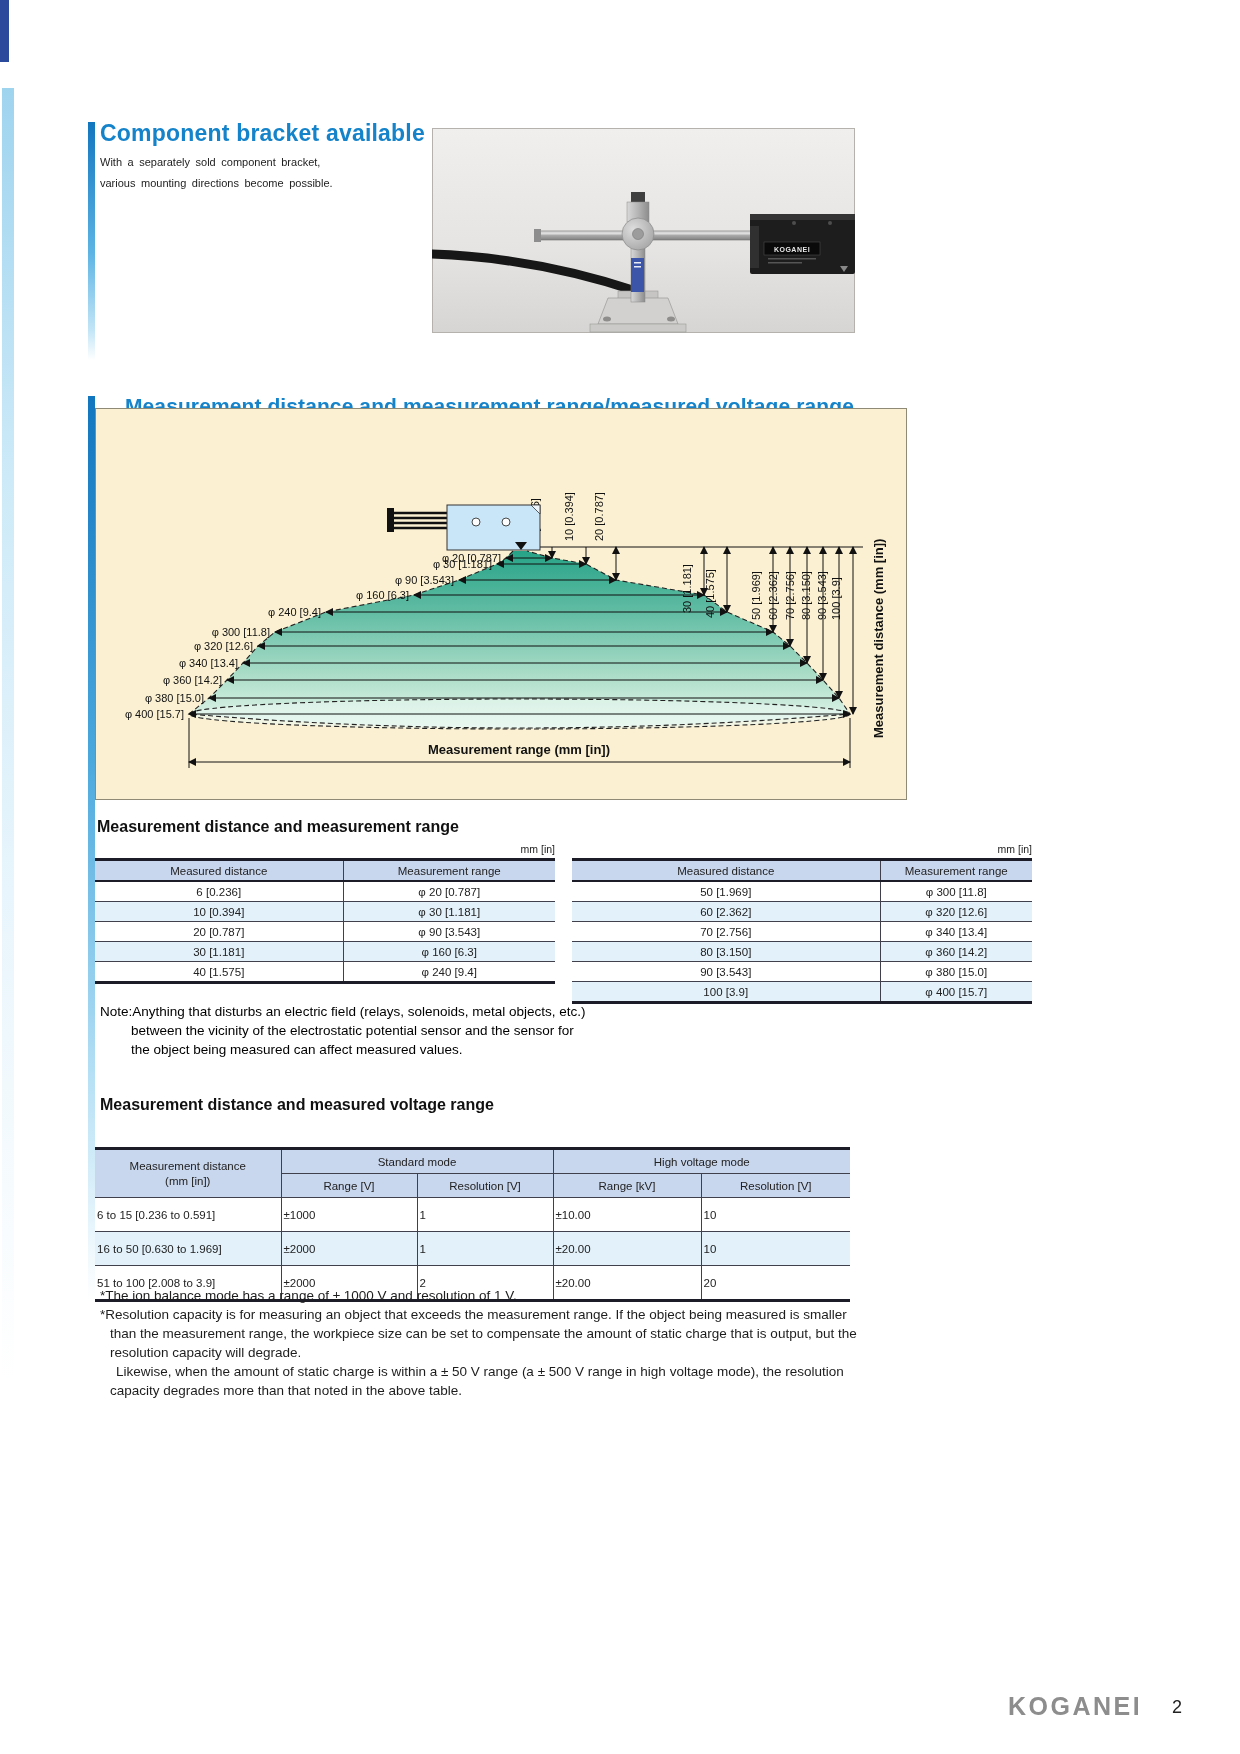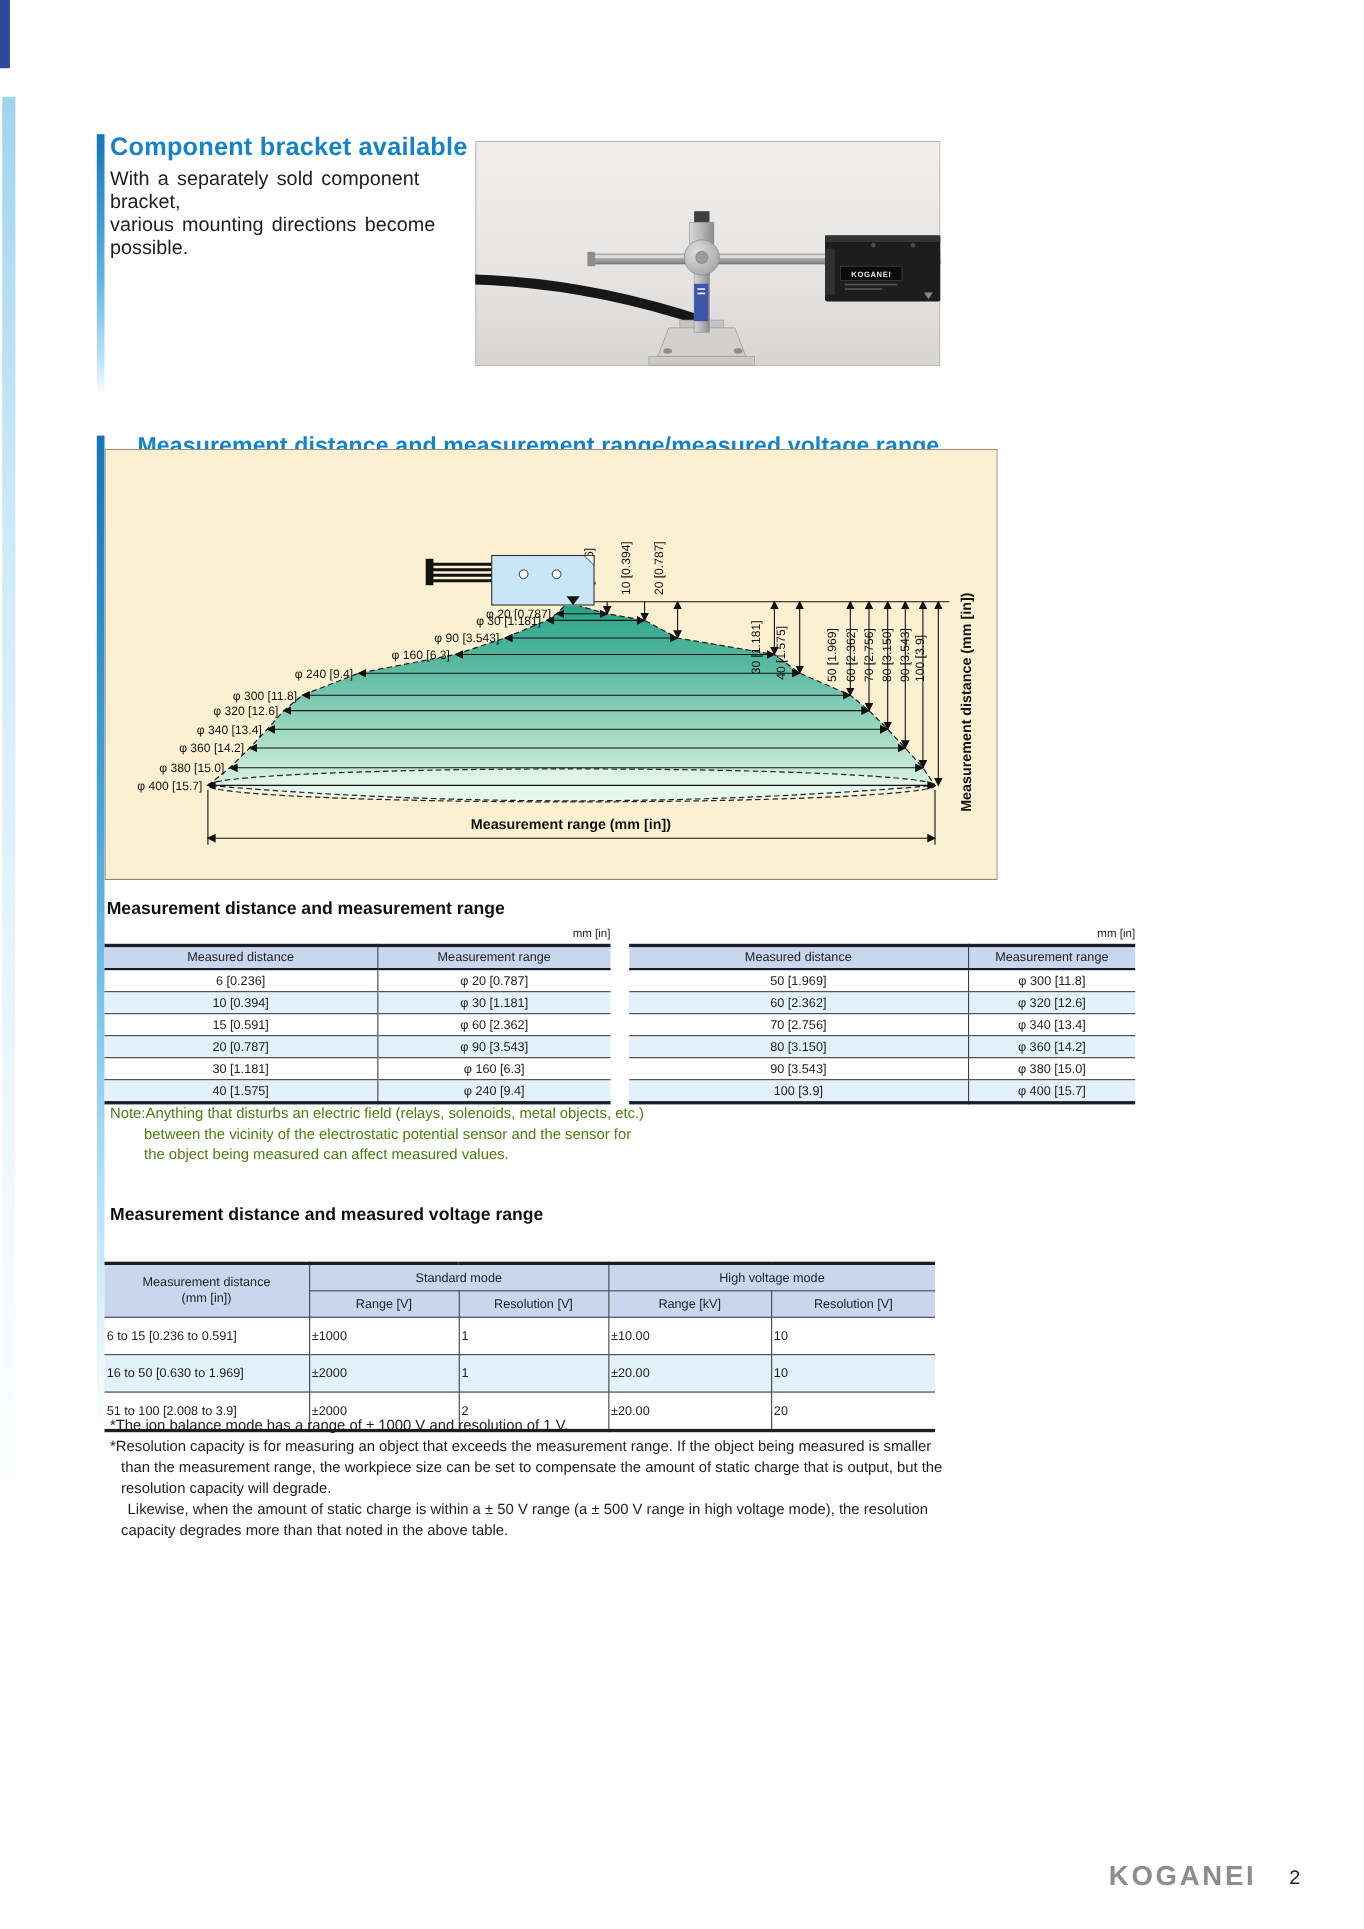--- a/index.html
+++ b/index.html
@@ -9,21 +9,21 @@
 
   .corner-bar{left:0;top:0;width:9px;height:62px;background:#2c4a9c;}
   .edge-strip{left:2px;top:88px;width:12px;height:1292px;
     background:linear-gradient(180deg,#9fd4ef 0%,#cdeaf8 30%,#e8f5fc 62%,rgba(255,255,255,0) 100%);}
   .sec-bar1{left:88px;top:122px;width:7px;height:238px;
     background:linear-gradient(180deg,#1276bf 0%,#5db4e4 55%,#c4e6f7 88%,rgba(255,255,255,0) 100%);}
   .sec-bar2{left:88px;top:396px;width:7px;height:905px;
     background:linear-gradient(180deg,#1276bf 0%,#4aa8dd 40%,#b5e0f5 75%,rgba(234,246,252,0) 100%);}
 
   .h1{left:100px;top:120px;font-size:23px;font-weight:bold;color:#1583ca;letter-spacing:0.2px;}
-  .body-copy{left:100px;top:152px;width:336px;font-size:18px;line-height:21px;color:#1d1d1d;word-spacing:2.5px;}
+  .body-copy{left:100px;top:152px;width:336px;font-size:11px;line-height:21px;color:#1d1d1d;word-spacing:2.5px;}
   .h2{left:100px;top:394px;font-size:21px;font-weight:bold;color:#1583ca;letter-spacing:0.1px;white-space:nowrap;margin-left:25px;}
 
   .sub-h{font-size:16px;font-weight:bold;color:#111;white-space:nowrap;}
   .unit-label{font-size:10.5px;color:#222;}
 
   .data-table{border-collapse:collapse;table-layout:fixed;font-size:11.5px;color:#222;
     border-top:3px solid #1c1c28;border-bottom:3px solid #1c1c28;}
   .data-table th{background:#c9d7ee;font-weight:normal;height:17px;padding:1px 2px;
     border-bottom:2px solid #1c1c28;}
   .data-table td{text-align:center;height:17px;padding:1px 2px;border-top:1px solid #40404c;}
@@ -35,21 +35,21 @@
     border-top:3px solid #1c1c28;border-bottom:3px solid #1c1c28;}
   .v-table th{background:#c9d7ee;font-weight:normal;padding:1px 2px;border:1px solid #40404c;height:21px;}
   .v-table td{text-align:left;padding:6px 2px;border:1px solid #40404c;height:21px;}
   .v-table tr > *:first-child{border-left:none;}
   .v-table tr > *:last-child{border-right:none;}
   .v-table thead tr:first-child > *{border-top:none;}
   .v-table tbody tr:last-child > *{border-bottom:none;}
   .v-table tbody tr:nth-child(2) td{background:#e2f1fa;}
   .v-table .dist-head{line-height:15px;}
 
-  .note-line{font-size:13.5px;color:#4d7c0f;line-height:19.5px;white-space:nowrap;}
+  .note-line{font-size:13.5px;color:#000000;line-height:19.5px;white-space:nowrap;}
   .foot-line{font-size:13.5px;color:#1d1d1d;line-height:19px;white-space:nowrap;}
 
   .brand{font-size:25px;font-weight:bold;color:#8d8d8d;letter-spacing:2.5px;}
   .pagenum{font-size:18px;color:#222;}
 
   svg text{font-family:"Liberation Sans",sans-serif;}
   .dg-label{font-size:11px;fill:#111;}
   .dg-axis{font-size:13px;font-weight:bold;fill:#111;}
   .dg-line{stroke:#111;stroke-width:1;}
 </style>
@@ -239,24 +239,20 @@
     <tbody>
       <tr>
           <td>6 [0.236]</td>
           <td>φ 20 [0.787]</td>
         </tr>
       <tr>
           <td>10 [0.394]</td>
           <td>φ 30 [1.181]</td>
         </tr>
       <tr>
-          <td>15 [0.591]</td>
-          <td>φ 60 [2.362]</td>
-        </tr>
-      <tr>
           <td>20 [0.787]</td>
           <td>φ 90 [3.543]</td>
         </tr>
       <tr>
           <td>30 [1.181]</td>
           <td>φ 160 [6.3]</td>
         </tr>
       <tr>
           <td>40 [1.575]</td>
           <td>φ 240 [9.4]</td>

